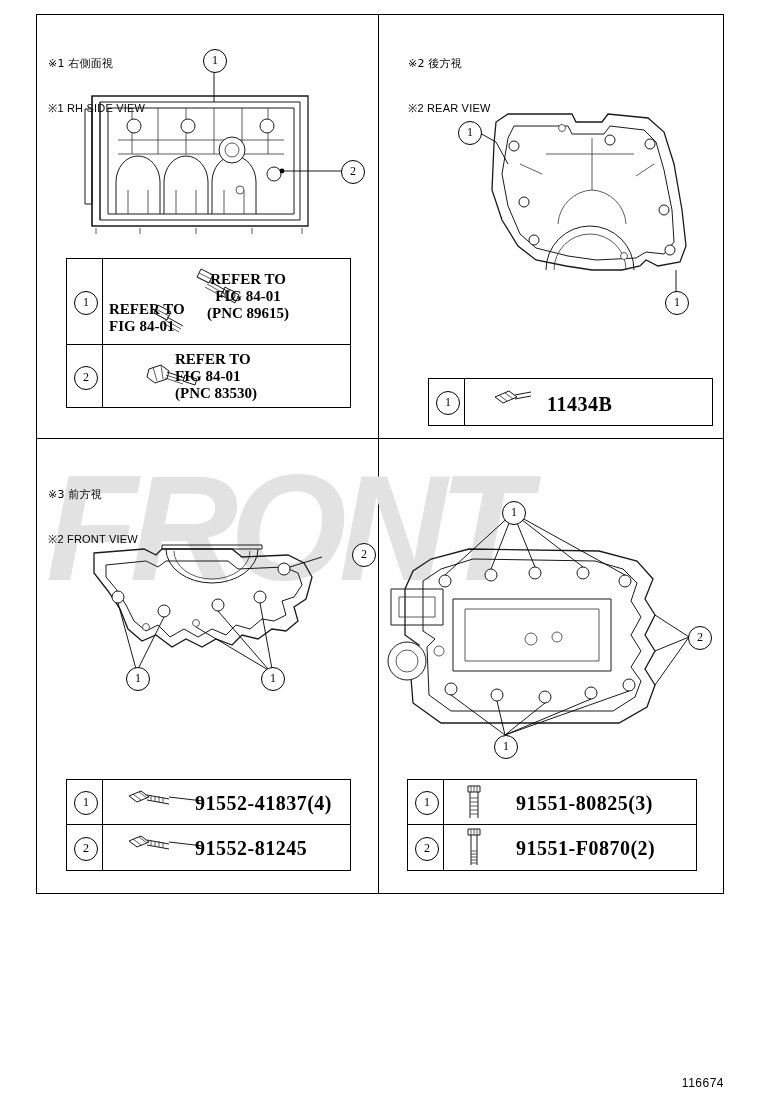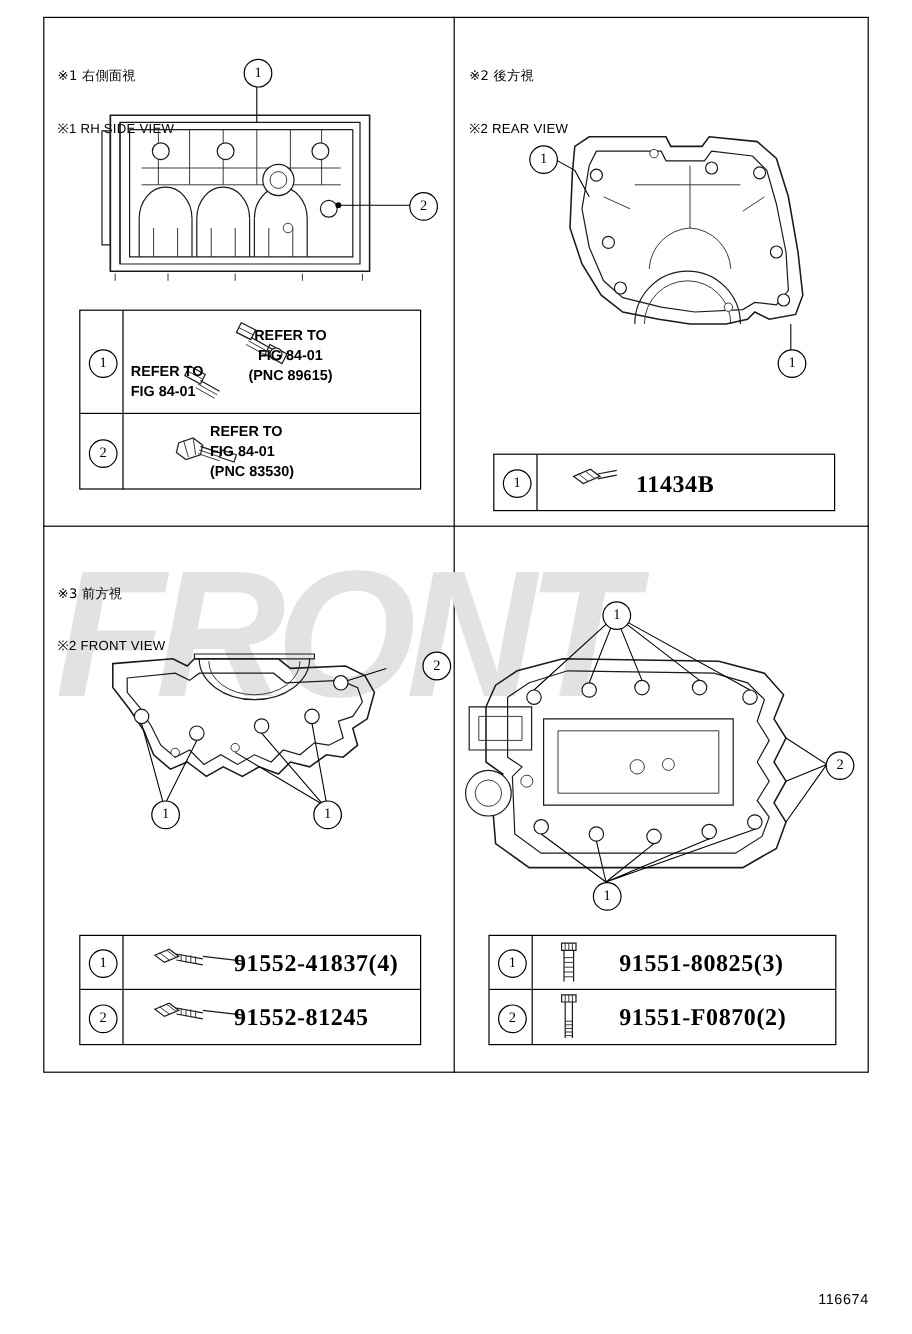--- a/index.html
+++ b/index.html
@@ -5,21 +5,21 @@
   html,body{margin:0;padding:0;background:#ffffff;}
   body{width:760px;height:1112px;position:relative;font-family:"Liberation Sans",sans-serif;color:#000;}
   .sheet{position:absolute;left:0;top:0;width:760px;height:1112px;}
 
   .frame{position:absolute;left:36px;top:14px;width:688px;height:880px;border:1px solid #000;box-sizing:border-box;}
   .vdiv{position:absolute;left:378px;top:14px;width:1px;height:880px;background:#000;}
   .hdiv{position:absolute;left:36px;top:438px;width:688px;height:1px;background:#000;}
 
   .quad{position:absolute;box-sizing:border-box;}
   .q1{left:36px;top:14px;width:343px;height:425px;}
-  .q2{left:379px;top:14px;width:345px;height:425px;}
+  .q2{left:396px;top:14px;width:345px;height:425px;}
   .q3{left:36px;top:439px;width:343px;height:455px;}
   .q4{left:379px;top:439px;width:345px;height:455px;}
 
   .viewlabel{position:absolute;font-size:11.5px;line-height:15px;letter-spacing:.2px;white-space:pre;}
   .viewlabel .jp{font-family:"DejaVu Sans",sans-serif;font-size:11px;}
   .viewlabel .en{font-family:"Liberation Sans",sans-serif;font-size:11px;}
 
   svg{position:absolute;left:0;top:0;overflow:visible;}
   .ln{fill:none;stroke:#1a1a1a;stroke-width:1;}
   .ln2{fill:none;stroke:#1a1a1a;stroke-width:1.3;}
@@ -30,21 +30,21 @@
   .callout{position:absolute;width:22px;height:22px;border:1.2px solid #000;border-radius:50%;background:#fff;
            font-family:"Liberation Serif",serif;font-size:12px;text-align:center;line-height:21px;}
 
   
   .ptable{position:absolute;border:1px solid #000;background:#fff;box-sizing:border-box;}
   .prow{position:relative;border-bottom:1px solid #000;box-sizing:border-box;}
   .prow:last-child{border-bottom:none;}
   .pnum{position:absolute;left:0;top:0;width:36px;height:100%;border-right:1px solid #000;box-sizing:border-box;}
   .pnum .callout{position:absolute;left:7px;top:50%;margin-top:-11px;}
   .plabel{position:absolute;font-family:"Liberation Serif",serif;font-weight:bold;font-size:20px;letter-spacing:.5px;white-space:pre;}
-  .reflabel{position:absolute;font-family:Liberation Sans, sans-serif;font-weight:bold;font-size:12px;line-height:17px;white-space:pre;}
+  .reflabel{position:absolute;font-family:Liberation Serif, serif;font-weight:bold;font-size:15px;line-height:17px;white-space:pre;}
 
   .watermark{position:absolute;left:36px;top:470px;width:688px;height:200px;overflow:hidden;pointer-events:none;}
   .wm-txt{font-family:"Liberation Sans",sans-serif;font-weight:bold;font-style:italic;font-size:150px;color:#e2e2e2;
           letter-spacing:-8px;position:absolute;left:10px;top:-28px;white-space:nowrap;}
 
   .figno{position:absolute;right:36px;top:1076px;font-family:"Liberation Sans",sans-serif;font-size:12px;letter-spacing:.5px;}
 </style>
 </head>
 <body>
 

